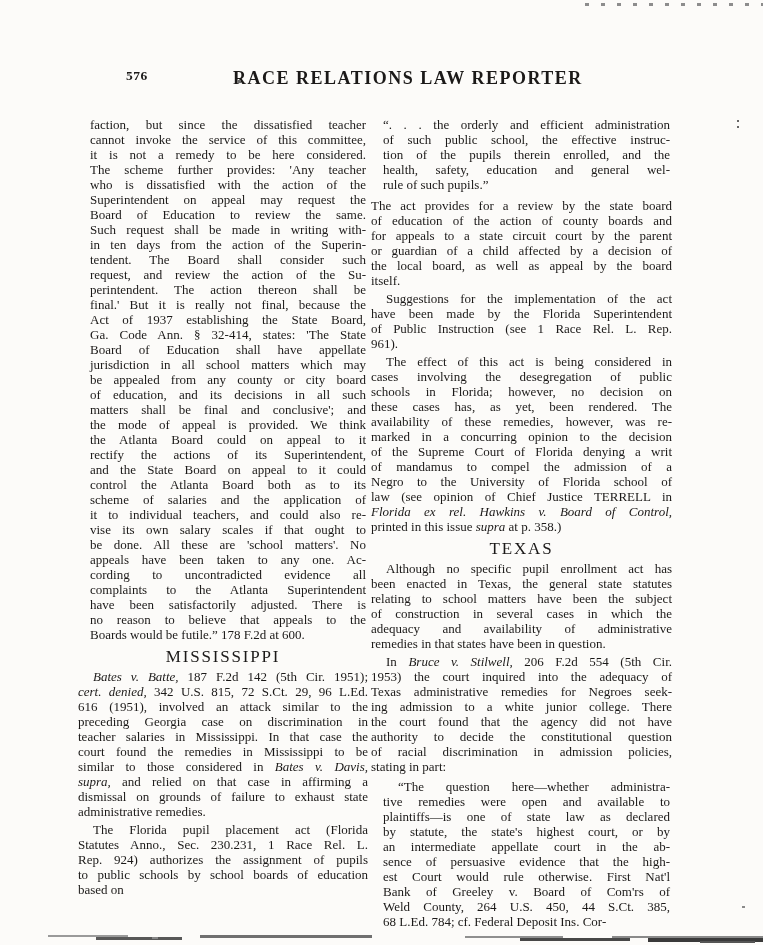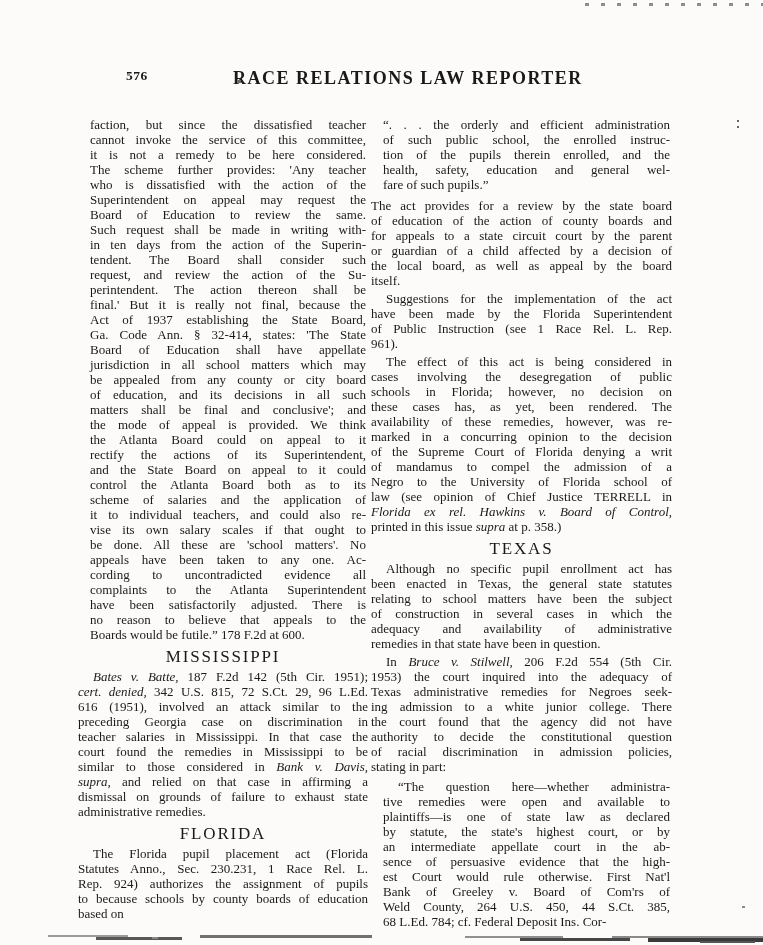--- a/index.html
+++ b/index.html
@@ -95,41 +95,40 @@
         <div class="line last">Boards would be futile.” 178 F.2d at 600.</div>
       </div>
       <div class="heading">MISSISSIPPI</div>
       <div class="para">
         <div class="line indent"><i>Bates v. Batte,</i><span> 187 F.2d 142 (5th Cir. 1951);</span></div>
         <div class="line"><i>cert. denied,</i><span> 342 U.S. 815, 72 S.Ct. 29, 96 L.Ed.</span></div>
         <div class="line">616 (1951), involved an attack similar to the</div>
         <div class="line">preceding Georgia case on discrimination in</div>
         <div class="line">teacher salaries in Mississippi. In that case the</div>
         <div class="line">court found the remedies in Mississippi to be</div>
-        <div class="line"><span>similar to those considered in </span><i>Bank v. Davis,</i></div>
+        <div class="line"><span>similar to those considered in </span><i>Bates v. Davis,</i></div>
         <div class="line"><i>supra,</i><span> and relied on that case in affirming a</span></div>
         <div class="line">dismissal on grounds of failure to exhaust state</div>
         <div class="line last">administrative remedies.</div>
       </div>
-      <div class="heading">FLORIDA</div>
       <div class="para">
         <div class="line indent">The Florida pupil placement act (Florida</div>
         <div class="line">Statutes Anno., Sec. 230.231, 1 Race Rel. L.</div>
         <div class="line">Rep. 924) authorizes the assignment of pupils</div>
-        <div class="line">to because schools by county boards of education</div>
+        <div class="line">to public schools by school boards of education</div>
         <div class="line last">based on</div>
       </div>
     </div>
   <div class="col col-right" id="col-right">
       <div class="quote">
         <div class="line">“. . . the orderly and efficient administration</div>
-        <div class="line">of such public school, the enrolled instruc-</div>
+        <div class="line">of such public school, the effective instruc-</div>
         <div class="line">tion of the pupils therein enrolled, and the</div>
         <div class="line">health, safety, education and general wel-</div>
-        <div class="line last">fare of such pupils.”</div>
+        <div class="line last">rule of such pupils.”</div>
       </div>
       <div class="para">
         <div class="line">The act provides for a review by the state board</div>
         <div class="line">of education of the action of county boards and</div>
         <div class="line">for appeals to a state circuit court by the parent</div>
         <div class="line">or guardian of a child affected by a decision of</div>
         <div class="line">the local board, as well as appeal by the board</div>
         <div class="line last">itself.</div>
       </div>
       <div class="para">
@@ -152,21 +151,21 @@
         <div class="line"><i>Florida ex rel. Hawkins v. Board of Control,</i></div>
         <div class="line last"><span>printed in this issue </span><i>supra</i><span> at p. 358.)</span></div>
       </div>
       <div class="heading">TEXAS</div>
       <div class="para">
         <div class="line indent">Although no specific pupil enrollment act has</div>
         <div class="line">been enacted in Texas, the general state statutes</div>
         <div class="line">relating to school matters have been the subject</div>
         <div class="line">of construction in several cases in which the</div>
         <div class="line">adequacy and availability of administrative</div>
-        <div class="line last">remedies in that state have been in question.</div>
+        <div class="line last">remedies in that states have been in question.</div>
       </div>
       <div class="para">
         <div class="line indent"><span>In </span><i>Bruce v. Stilwell,</i><span> 206 F.2d 554 (5th Cir.</span></div>
         <div class="line">1953) the court inquired into the adequacy of</div>
         <div class="line">Texas administrative remedies for Negroes seek-</div>
         <div class="line">ing admission to a white junior college. There</div>
         <div class="line">the court found that the agency did not have</div>
         <div class="line">authority to decide the constitutional question</div>
         <div class="line">of racial discrimination in admission policies,</div>
         <div class="line last">stating in part:</div>

